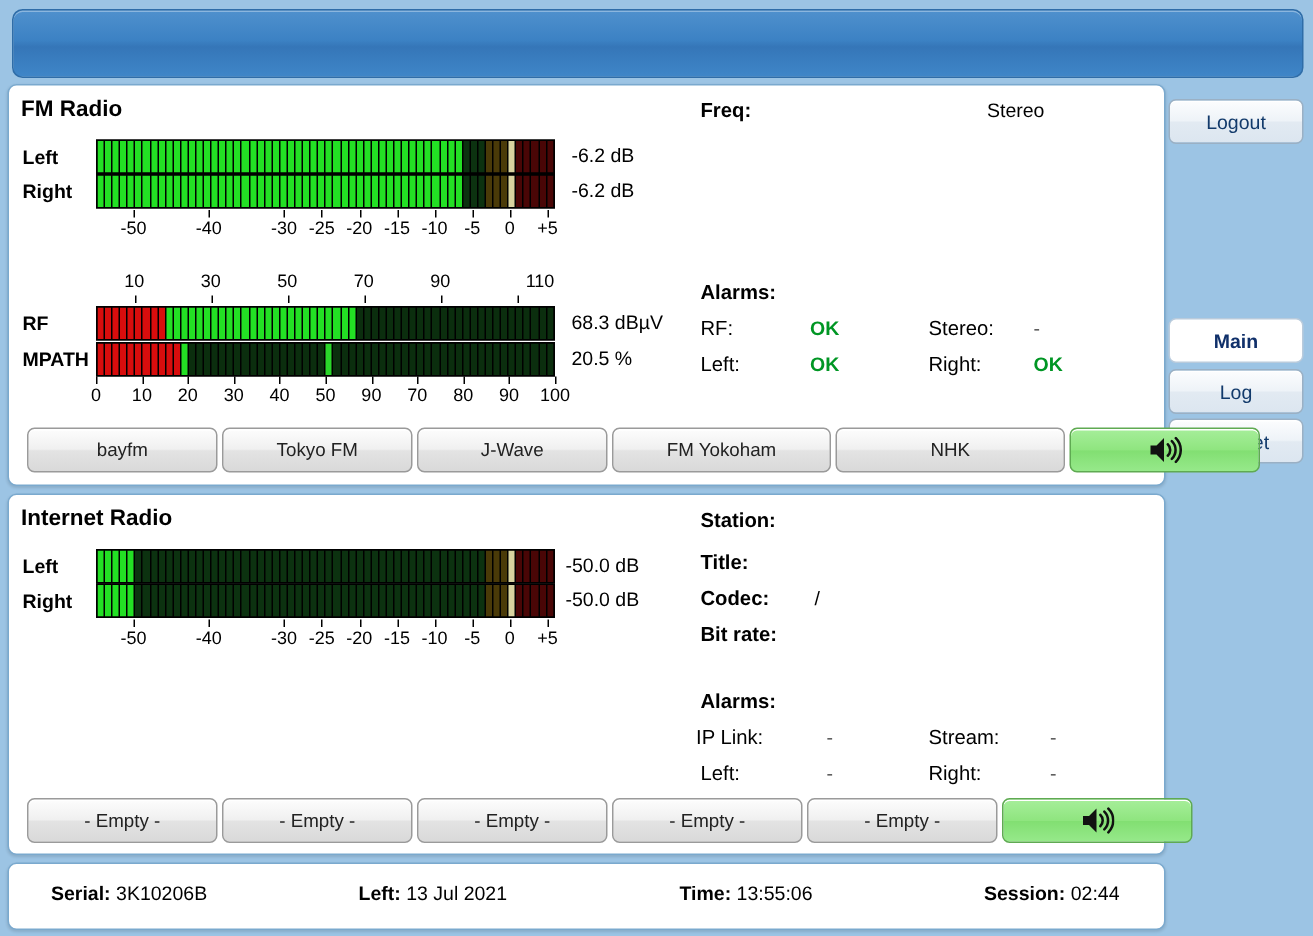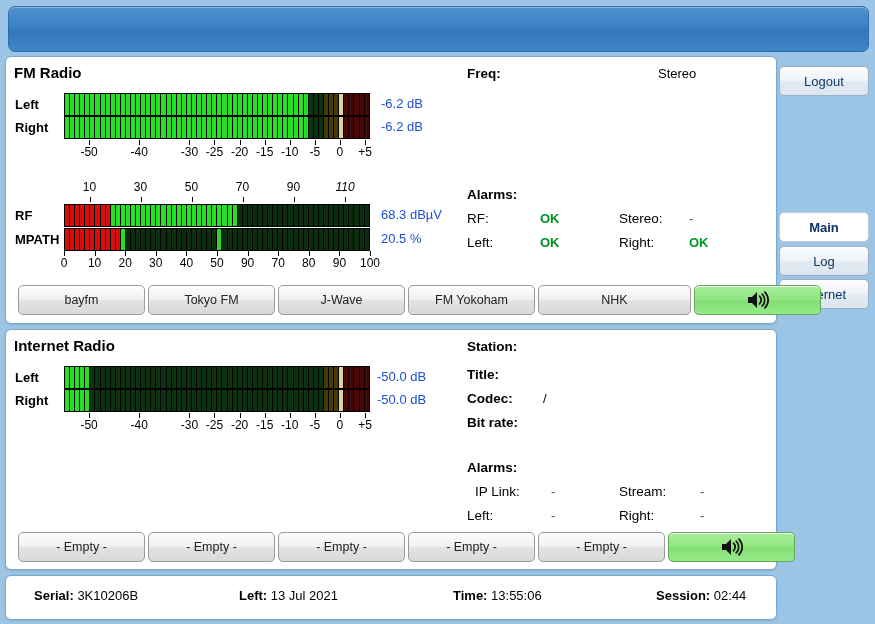--- a/index.html
+++ b/index.html
@@ -43,21 +43,21 @@
   }
 
   
   .ch-label{position:absolute;font-weight:bold;font-size:13px;color:#000;}
   .meter{
     position:absolute;height:21px;border:1px solid #000;background:#000;
     display:flex;overflow:hidden;box-sizing:content-box;
   }
   .meter .seg{flex:1 1 auto;margin-right:1px;height:100%;}
   .meter .seg:last-child{margin-right:0;}
-  .val{position:absolute;font-size:13px;color:#1d4ed8;white-space:nowrap;}
+  .val{position:absolute;font-size:13px;color:#000000;white-space:nowrap;}
 
   
   .scale{position:absolute;height:22px;}
   .scale .tick{position:absolute;top:0;width:1px;height:5px;background:#000;}
   .scale .tlab{position:absolute;top:5px;font-size:12px;color:#000;transform:translateX(-50%);white-space:nowrap;}
   .scale.top .tick{top:17px;}
   .scale.top .tlab{top:0;}
 
   
   .info-lbl{position:absolute;font-weight:bold;font-size:13.5px;color:#000;white-space:nowrap;}
@@ -275,21 +275,21 @@
       <div class="tlab" style="left: 25.5px;">10</div>
       <div class="tick" style="left: 76.5px;"></div>
       <div class="tlab" style="left: 76.5px;">30</div>
       <div class="tick" style="left: 127.5px;"></div>
       <div class="tlab" style="left: 127.5px;">50</div>
       <div class="tick" style="left: 178.5px;"></div>
       <div class="tlab" style="left: 178.5px;">70</div>
       <div class="tick" style="left: 229.5px;"></div>
       <div class="tlab" style="left: 229.5px;">90</div>
       <div class="tick" style="left: 280.5px;"></div>
-      <div class="tlab" style="left: 281px; font-style: italic;">110</div>
+      <div class="tlab" style="left: 296px;">110</div>
     </div>
 
   <div class="ch-label" style="left:9px;top:151px;">RF</div>
   <div class="meter" id="rf-meter" style="left:58px;top:147px;width:304px;">
       <div class="seg" style="background: rgb(216, 13, 13);"></div>
       <div class="seg" style="background: rgb(216, 13, 13);"></div>
       <div class="seg" style="background: rgb(216, 13, 13);"></div>
       <div class="seg" style="background: rgb(216, 13, 13);"></div>
       <div class="seg" style="background: rgb(216, 13, 13);"></div>
       <div class="seg" style="background: rgb(216, 13, 13);"></div>
@@ -459,21 +459,21 @@
   <div class="presets" id="fm-presets" style="left:12px;top:228px;">
       <div class="btn" style="width: 127px; margin-right: 3px;">
         <span>bayfm</span>
       </div>
       <div class="btn" style="width: 127px; margin-right: 3px;">
         <span>Tokyo FM</span>
       </div>
       <div class="btn" style="width: 127px; margin-right: 3px;">
         <span>J-Wave</span>
       </div>
-      <div class="btn" style="width: 127px; margin-right: 3px;">
+      <div class="btn" style="width: 146px; margin-right: 3px;">
         <span>FM Yokoham</span>
       </div>
       <div class="btn" style="width: 153px; margin-right: 3px;">
         <span>NHK</span>
       </div>
       <div class="btn audio" style="width: 127px;">
         <span>
           <svg width="22" height="18" viewBox="0 0 22 18" aria-hidden="true">
             <path d="M1 6 h4 L10 1 v16 L5 12 H1 Z" fill="#111"></path>
             <path d="M12.5 5.2 a5.2 5.2 0 0 1 0 7.6" stroke="#111" stroke-width="1.7" fill="none" stroke-linecap="round"></path>
@@ -648,21 +648,21 @@
   <div class="info-val" style="left:540px;top:37px;"></div>
 
   <div class="info-lbl" style="left:461px;top:61px;">Codec:</div>
   <div class="info-val" style="left:537px;top:61px;">/</div>
 
   <div class="info-lbl" style="left:461px;top:85px;">Bit rate:</div>
   <div class="info-val" style="left:540px;top:85px;"></div>
 
   <div class="info-lbl" style="left:461px;top:130px;">Alarms:</div>
 
-  <div class="info-lbl" style="left:469px;top:154px;font-weight:normal;text-align:center;">IP Link:</div>
+  <div class="info-lbl" style="left:458px;top:154px;font-weight:normal;text-align:center;">IP Link:</div>
   <div class="info-val dash" style="left:545px;top:154px;">-</div>
   <div class="info-lbl" style="left:613px;top:154px;font-weight:normal;">Stream:</div>
   <div class="info-val dash" style="left:694px;top:154px;">-</div>
 
   <div class="info-lbl" style="left:461px;top:178px;font-weight:normal;">Left:</div>
   <div class="info-val dash" style="left:545px;top:178px;">-</div>
   <div class="info-lbl" style="left:613px;top:178px;font-weight:normal;">Right:</div>
   <div class="info-val dash" style="left:694px;top:178px;">-</div>
 
   <div class="presets" id="ir-presets" style="left:12px;top:202px;">

